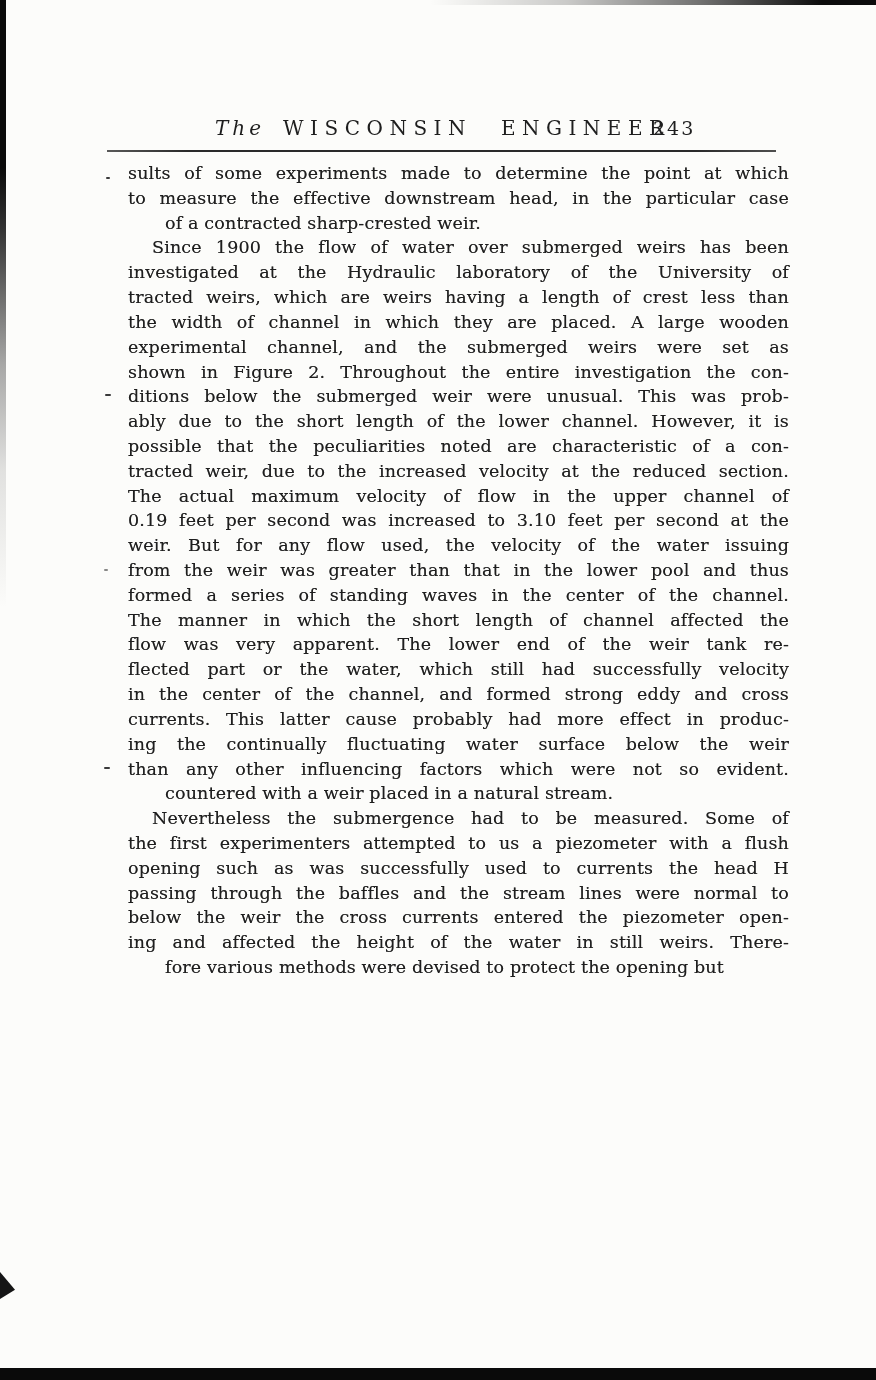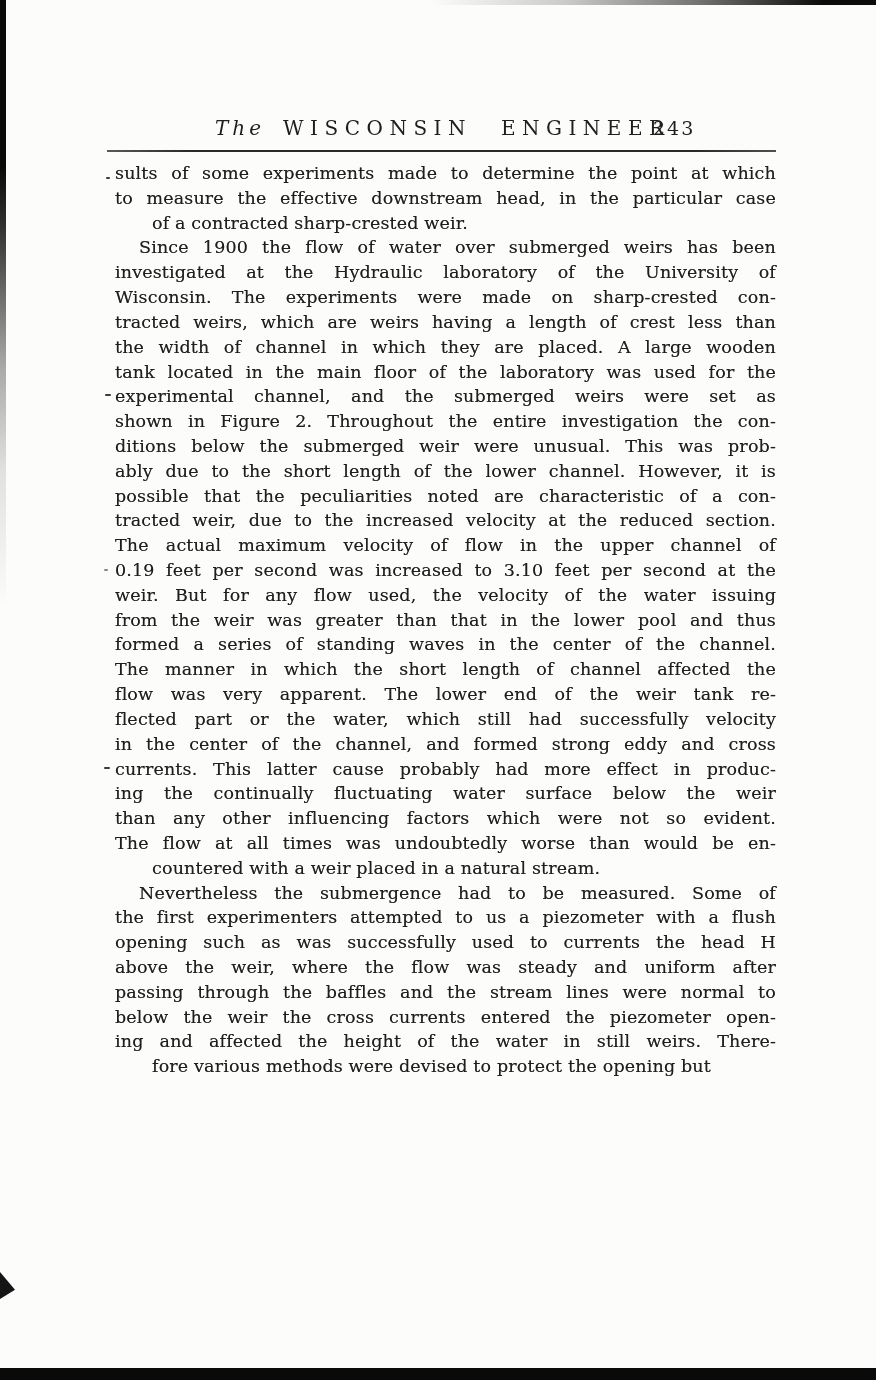--- a/index.html
+++ b/index.html
@@ -52,21 +52,21 @@
   .header{position:absolute;top:116px;left:115px;width:661px;height:30px;}
   .journal-title{position:absolute;left:100px;top:0;font-size:20px;white-space:nowrap;}
   .title-the{font-style:italic;letter-spacing:4px;margin-right:18px;}
   .title-main{letter-spacing:6.5px;word-spacing:16px;}
   .page-number{position:absolute;left:538px;top:1px;font-size:19px;letter-spacing:2px;}
   .header-rule{
     position:absolute;top:150px;left:107px;width:669px;height:2px;
     background:linear-gradient(to right,rgba(35,35,35,.75),#2a2a2a 12%,#2a2a2a 88%,rgba(35,35,35,.8));
   }
   
-  .body-text{position:absolute;top:161px;left:115px;width:661px;}
+  .body-text{position:absolute;top:161px;left:128px;width:661px;}
   .line{
     font-size:17.5px;
     height:24.82px;line-height:24.82px;
     text-align:justify;
     -moz-text-align-last:justify;
     text-align-last:justify;
     letter-spacing:.15px;
     white-space:normal;
   }
   .line.indent{text-indent:24px;}
@@ -96,47 +96,43 @@
     <div class="page-number">243</div>
   </div>
   <div class="header-rule"></div>
 
   <div class="body-text">
       <div class="line">sults of some experiments made to determine the point at which</div>
       <div class="line">to measure the effective downstream head, in the particular case</div>
       <div class="line last">of a contracted sharp-crested weir.</div>
       <div class="line indent">Since 1900 the flow of water over submerged weirs has been</div>
       <div class="line">investigated at the Hydraulic laboratory of the University of</div>
-      <div class="line">Wisconsin.  The experiments were made on sharp-crested con-</div>
       <div class="line">tracted weirs, which are weirs having a length of crest less than</div>
       <div class="line">the width of channel in which they are placed.  A large wooden</div>
-      <div class="line">tank located in the main floor of the laboratory was used for the</div>
       <div class="line">experimental channel, and the submerged weirs were set as</div>
       <div class="line">shown in Figure 2.  Throughout the entire investigation the con-</div>
       <div class="line">ditions below the submerged weir were unusual.  This was prob-</div>
       <div class="line">ably due to the short length of the lower channel.  However, it is</div>
       <div class="line">possible that the peculiarities noted are characteristic of a con-</div>
       <div class="line">tracted weir, due to the increased velocity at the reduced section.</div>
       <div class="line">The actual maximum velocity of flow in the upper channel of</div>
       <div class="line">0.19 feet per second was increased to 3.10 feet per second at the</div>
       <div class="line">weir.  But for any flow used, the velocity of the water issuing</div>
       <div class="line">from the weir was greater than that in the lower pool and thus</div>
       <div class="line">formed a series of standing waves in the center of the channel.</div>
       <div class="line">The manner in which the short length of channel affected the</div>
       <div class="line">flow was very apparent.  The lower end of the weir tank re-</div>
       <div class="line">flected part or the water, which still had successfully velocity</div>
       <div class="line">in the center of the channel, and formed strong eddy and cross</div>
       <div class="line">currents.  This latter cause probably had more effect in produc-</div>
       <div class="line">ing the continually fluctuating water surface below the weir</div>
       <div class="line">than any other influencing factors which were not so evident.</div>
-      <div class="line">The flow at all times was undoubtedly worse than would be en-</div>
       <div class="line last">countered with a weir placed in a natural stream.</div>
       <div class="line indent">Nevertheless the submergence had to be measured.  Some of</div>
       <div class="line">the first experimenters attempted to us a piezometer with a flush</div>
       <div class="line">opening such as was successfully used to currents the head H</div>
-      <div class="line">above the weir, where the flow was steady and uniform after</div>
       <div class="line">passing through the baffles and the stream lines were normal to</div>
       <div class="line">below the weir the cross currents entered the piezometer open-</div>
       <div class="line">ing and affected the height of the water in still weirs.  There-</div>
       <div class="line last">fore various methods were devised to protect the opening but</div>
     </div>
 
 </div>
 
 </body></html>

